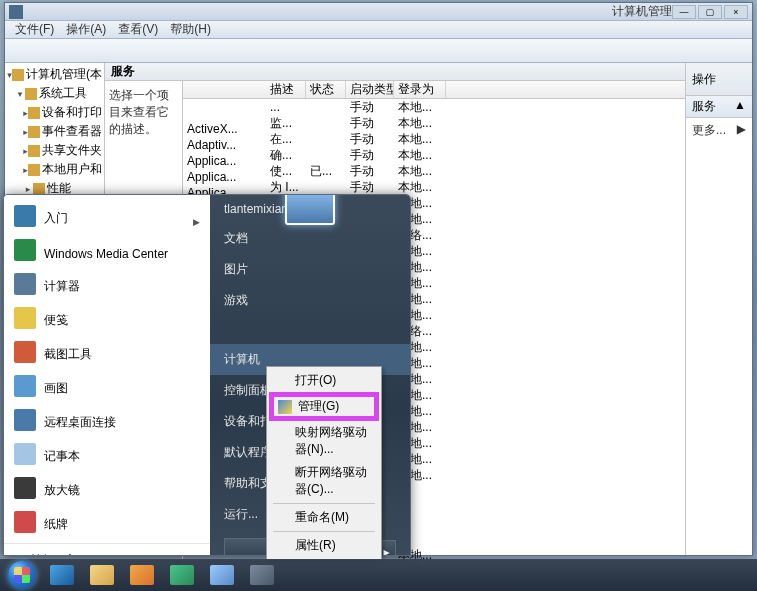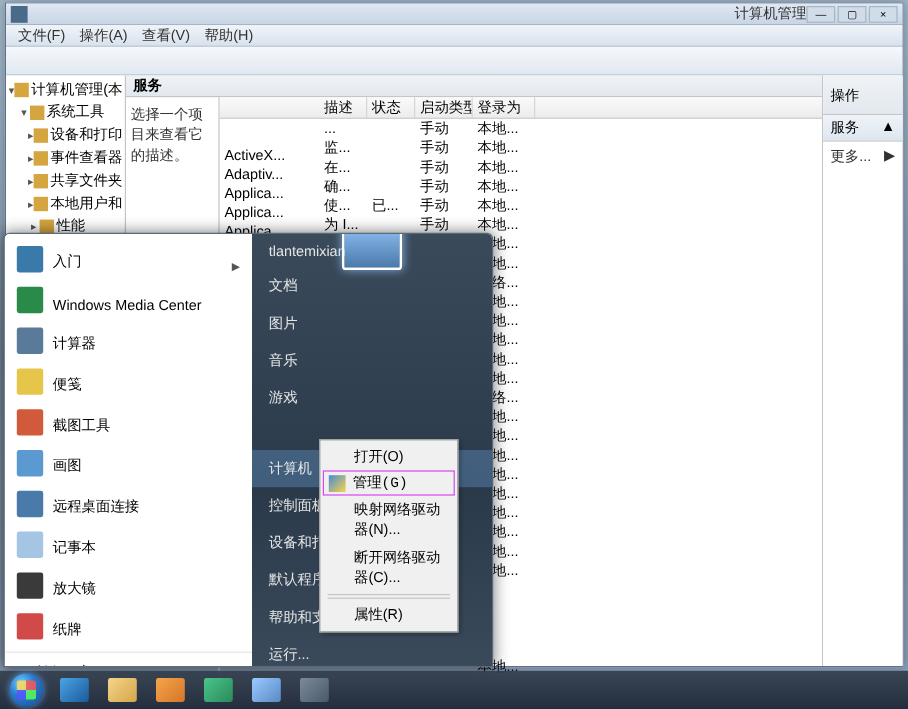--- a/index.html
+++ b/index.html
@@ -61,21 +61,21 @@
 .sm-ritems { flex: 1; }
 .sm-ritem { padding: 7px 14px; cursor: pointer; color: #e5e5e5; }
 .sm-ritem.hl { background: rgba(100,150,200,0.4); margin-top: 28px; }
 .sm-shutdown { padding: 8px 14px; display: flex; align-items: center; }
 .sm-shutdown .btn { flex: 1; background: linear-gradient(180deg, #4a5a6a 0%, #2a3a4a 100%); border: 1px solid #5a6a7a; padding: 4px 10px; color: #fff; cursor: pointer; text-align: center; }
 .sm-shutdown .arr { width: 18px; background: linear-gradient(180deg, #4a5a6a 0%, #2a3a4a 100%); border: 1px solid #5a6a7a; border-left: none; text-align: center; padding: 4px 0; cursor: pointer; }
 
 
 .ctxmenu { position: absolute; left: 266px; top: 366px; width: 116px; background: #f0f0f0; border: 1px solid #9a9a9a; box-shadow: 2px 2px 4px rgba(0,0,0,0.3); padding: 2px; }
 .ctx-item { padding: 3px 8px 3px 26px; cursor: pointer; position: relative; }
-.ctx-item.hl { border: 1px solid #d946ef; padding: 1px 6px 1px 24px; font-family: Liberation Mono, monospace; }
+.ctx-item.hl { border: 5px solid #d946ef; padding: 1px 6px 1px 24px; }
 .ctx-item .cicon { position: absolute; left: 4px; top: 3px; width: 14px; height: 14px; }
 .ctx-sep { height: 1px; background: #c5c5c5; margin: 2px 4px; }
 
 
 .taskbar { position: absolute; left: 0; bottom: 0; width: 757px; height: 32px; background: linear-gradient(180deg, rgba(50,60,75,0.9) 0%, rgba(30,40,55,0.95) 100%); display: flex; align-items: center; padding: 0 2px; }
 .startbtn { width: 40px; height: 32px; display: flex; align-items: center; justify-content: center; cursor: pointer; }
 .orb { width: 28px; height: 28px; border-radius: 50%; background: radial-gradient(circle at 35% 30%, #7ad0ff 0%, #2a7ad0 40%, #1a4a8a 100%); box-shadow: 0 0 6px rgba(100,180,255,0.8); position: relative; }
 .orb::after { content: ""; position: absolute; inset: 6px; background: conic-gradient(#f55 0 25%, #5f5 25% 50%, #55f 50% 75%, #fd5 75% 100%); border-radius: 2px; transform: rotate(0deg); opacity: 0.85; }
 .tb-icon { width: 40px; height: 28px; display: flex; align-items: center; justify-content: center; cursor: pointer; }
 .tb-icon .ico { width: 24px; height: 20px; border-radius: 2px; }
@@ -439,21 +439,20 @@
 
   </div>
   <div class="sm-right">
     <div class="sm-avatar">
       <div class="av"></div>
     </div>
     <div class="sm-ritems" id="sm-ritems">
         <div class="sm-ritem">tlantemixiang</div>
         <div class="sm-ritem">文档</div>
         <div class="sm-ritem">图片</div>
-        <div class="sm-ritem">音乐</div>
         <div class="sm-ritem">游戏</div>
         <div class="sm-ritem hl">计算机</div>
         <div class="sm-ritem">控制面板</div>
         <div class="sm-ritem">设备和打印</div>
         <div class="sm-ritem">默认程序</div>
         <div class="sm-ritem">帮助和支持</div>
         <div class="sm-ritem">运行...</div>
       </div>
     <div class="sm-shutdown">
       <div class="btn">关机</div>
@@ -461,20 +460,21 @@
     </div>
   </div>
 </div>
 
 <div class="ctxmenu" id="ctxmenu">
     <div class="ctx-item">打开(O)</div>
     <div class="ctx-item hl"><span class="cicon" style="background:linear-gradient(135deg,#4a8ad5,#f5d54a)"></span>管理(G)</div>
     <div class="ctx-item">映射网络驱动器(N)...</div>
     <div class="ctx-item">断开网络驱动器(C)...</div>
     <div class="ctx-sep"></div>
+    <div class="ctx-item">重命名(M)</div>
     <div class="ctx-sep"></div>
     <div class="ctx-item">属性(R)</div>
   </div>
 
 <div class="taskbar">
   <div class="startbtn">
       <div class="orb"></div>
     </div>
   <div class="tb-icon">
       <div class="ico" style="background:linear-gradient(135deg,#4aa5e5,#1a5a9a)"></div>

